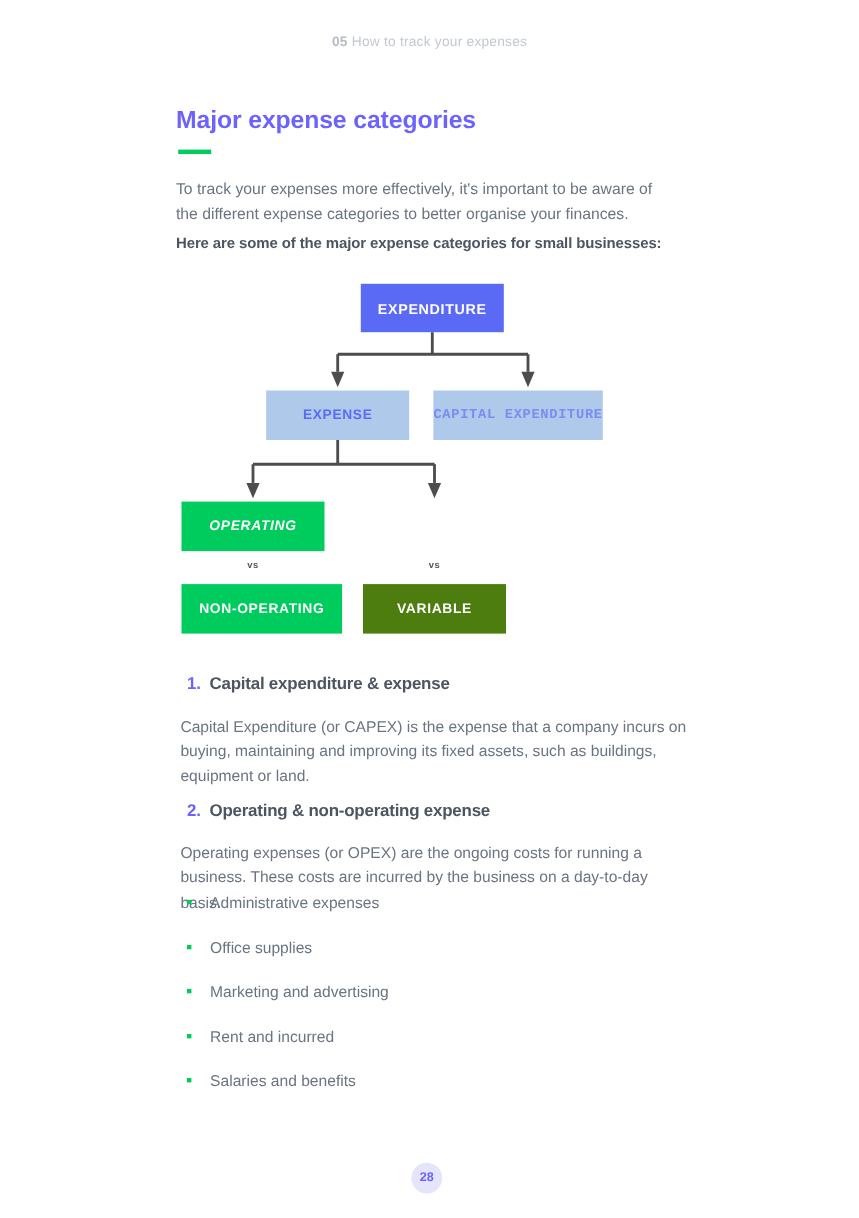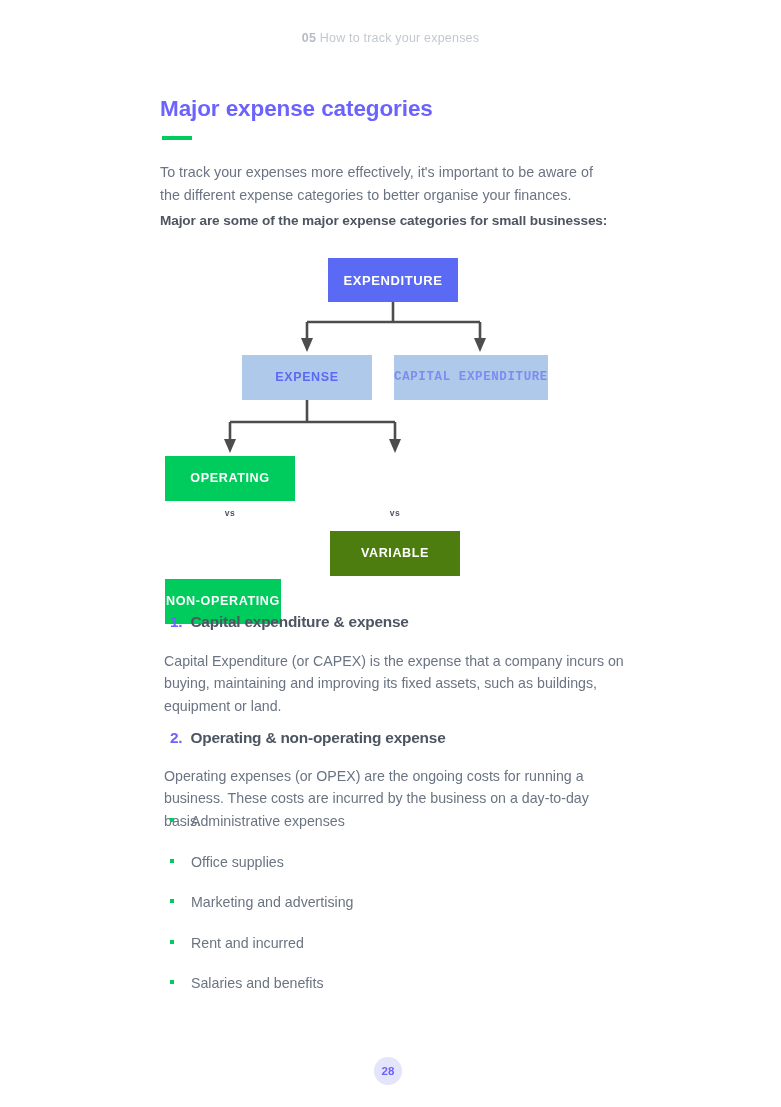--- a/index.html
+++ b/index.html
@@ -107,29 +107,29 @@
   .box-expense {
     left: 82px; top: 105px; width: 130px; height: 45px;
     background: #afc9ea; color: #5a6af5; font-size: 12.5px;
   }
   .box-capex {
     left: 234px; top: 105px; width: 154px; height: 45px;
     background: #afc9ea; color: #7b8df0; font-size: 12.5px; font-family: Liberation Mono, monospace;
   }
   .box-operating {
     left: 5px; top: 206px; width: 130px; height: 45px;
-    background: #00cc5e; color: #ffffff; font-size: 12.6px;
+    background: #00cc5e; color: #ffffff; font-size: 12.6px; font-style: italic;
   }
   .box-fixed {
     left: 170px; top: 206px; width: 130px; height: 45px;
     background: #fbb040; color: #ffffff; font-size: 12.6px;
   }
   .box-nonoperating {
-    left: 5px; top: 281px; width: 116px; height: 45px;
-    background: #00cc5e; color: #ffffff; font-size: 12.6px; margin-top: 48px;
+    left: 5px; top: 281px; width: 146px; height: 45px;
+    background: #00cc5e; color: #ffffff; font-size: 12.6px;
   }
   .box-variable {
     left: 170px; top: 281px; width: 130px; height: 45px;
     background: #4d7c0f; color: #ffffff; font-size: 12.6px;
   }
 
   .vs-label {
     position: absolute;
     width: 130px;
     text-align: center;
@@ -227,21 +227,21 @@
     <span>How to track your expenses</span>
   </div>
 
   <div class="content">
 
     <h1 class="title">Major expense categories</h1>
     <div class="title-rule"></div>
 
     <p class="lead">To track your expenses more effectively, it's important to be aware of the different expense categories to better organise your finances.</p>
 
-    <p class="strongline">Major are some of the major expense categories for small businesses:</p>
+    <p class="strongline">Here are some of the major expense categories for small businesses:</p>
 
     <div class="diagram">
 
       <svg class="connectors" viewBox="0 0 470 340" width="470" height="340">
 
         <path d="M233,52 L233,72" stroke="#4d4d4d" stroke-width="2.6" fill="none"></path>
         <path d="M147,72 L320,72" stroke="#4d4d4d" stroke-width="2.6" fill="none"></path>
         <path d="M147,72 L147,88" stroke="#4d4d4d" stroke-width="2.6" fill="none"></path>
         <path d="M320,72 L320,88" stroke="#4d4d4d" stroke-width="2.6" fill="none"></path>
         <polygon points="141,88 153,88 147,102" fill="#4d4d4d"></polygon>

